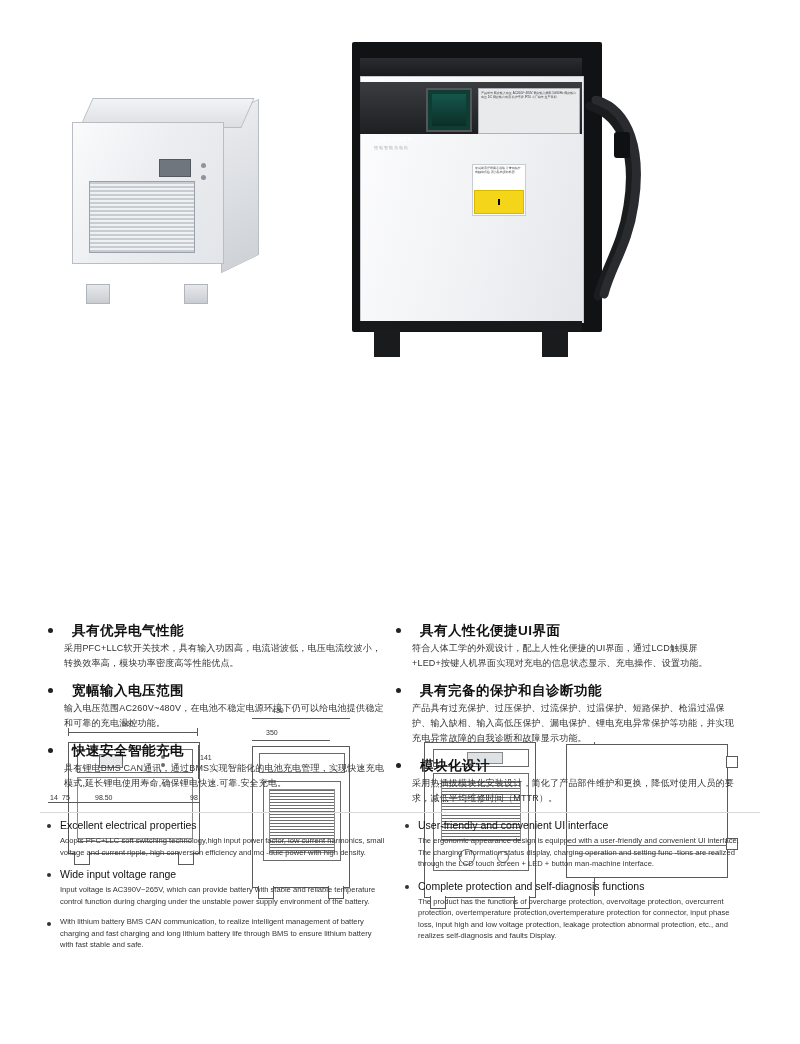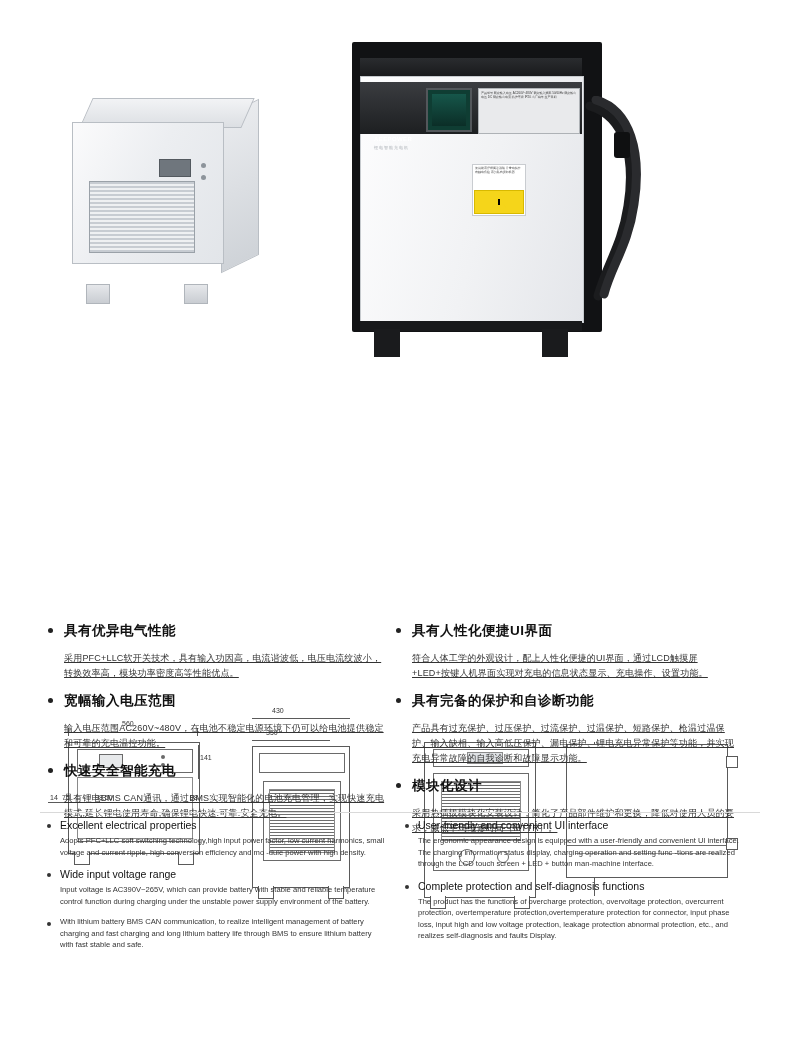--- a/index.html
+++ b/index.html
@@ -75,22 +75,22 @@
   .dim-line{position:absolute;background:#5a5a5a;}
   .hatch{background:repeating-linear-gradient(180deg,#6e6e6e 0 1px,#ffffff 1px 3px);}
 
   
   .cn-wrap{position:absolute;top:622px;left:0;width:800px;height:180px;}
   .cn-col{position:absolute;width:340px;}
   .cn-col.left{left:46px;}
   .cn-col.right{left:394px;}
   .cn-item{margin-bottom:11px;position:relative;padding-left:18px;}
   .cn-item .bullet{position:absolute;left:2px;top:6px;width:5px;height:5px;border-radius:50%;background:#222;}
-  .cn-h{font-size:13.5px;font-weight:bold;color:#111;letter-spacing:.5px;line-height:18px;}
-  .cn-p{font-size:9px;color:#333;line-height:15px;margin-top:11px;letter-spacing:.2px;text-decoration:underline;}
+  .cn-h{font-size:13.5px;font-weight:bold;color:#111;letter-spacing:.5px;line-height:18px;margin-left:8px;}
+  .cn-p{font-size:9px;color:#333;line-height:15px;margin-top:1px;letter-spacing:.2px;}
 
   .divider{position:absolute;left:40px;top:812px;width:720px;height:1px;background:#d9d9d9;}
 
   .en-wrap{position:absolute;top:818px;left:0;width:800px;}
   .en-col{position:absolute;width:340px;}
   .en-col.left{left:46px;}
   .en-col.right{left:404px;}
   .en-item{margin-bottom:9px;position:relative;padding-left:14px;}
   .en-item .bullet{position:absolute;left:1px;top:6px;width:4px;height:4px;border-radius:50%;background:#333;}
   .en-h{font-size:10.5px;color:#111;line-height:15px;}

